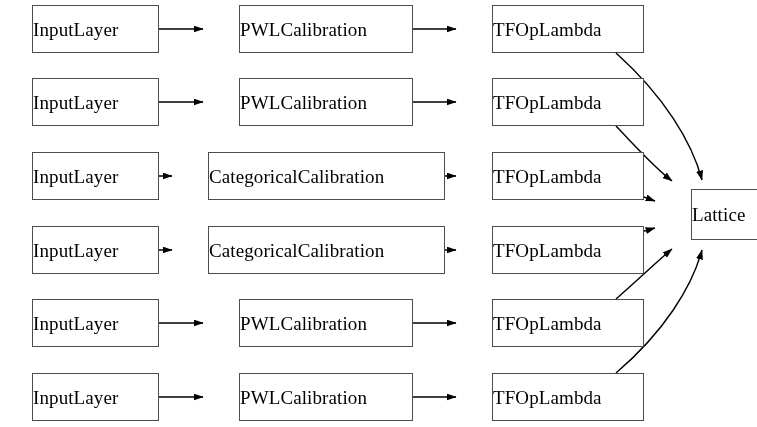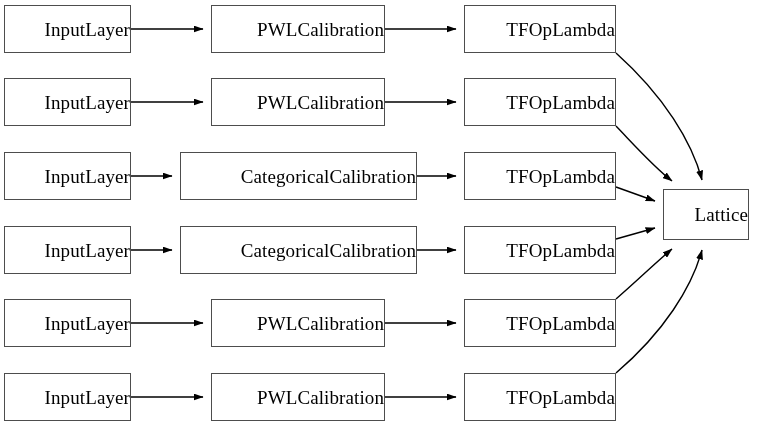--- a/index.html
+++ b/index.html
@@ -25,27 +25,28 @@
     height: 427px;
     pointer-events: none;
   }
   .node {
     position: absolute;
     box-sizing: border-box;
     border: 1.6px solid #4d4d4d;
     background: #ffffff;
     display: flex;
     align-items: center;
-    justify-content: flex-end;
+    justify-content: flex-start;
     color: #000000;
     font-size: 19px;
     line-height: 1;
     letter-spacing: 0.1px;
     white-space: nowrap;
     z-index: 2;
+    margin-left: 28px;
   }
   .node-label {
     display: block;
     transform: translateY(-0.5px);
   }
 </style>
 </head>
 <body>
 
 <div id="graph-canvas">

